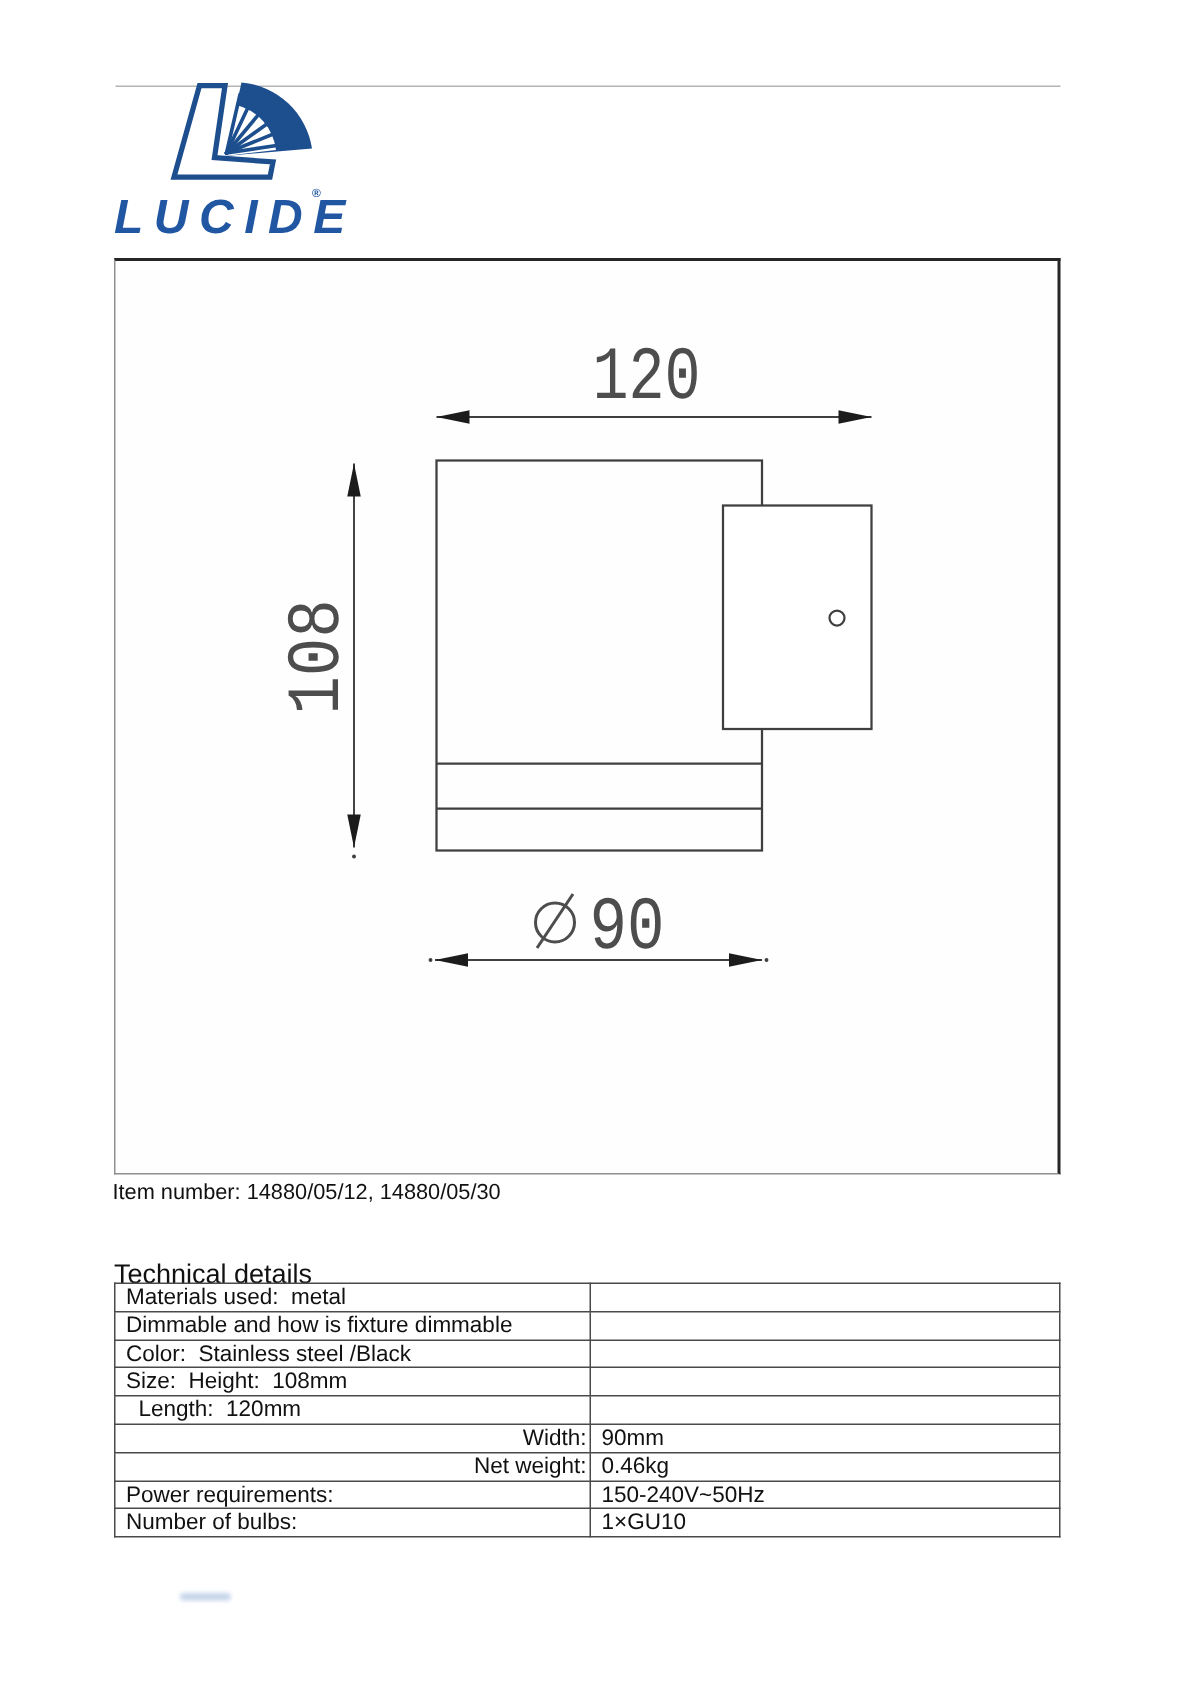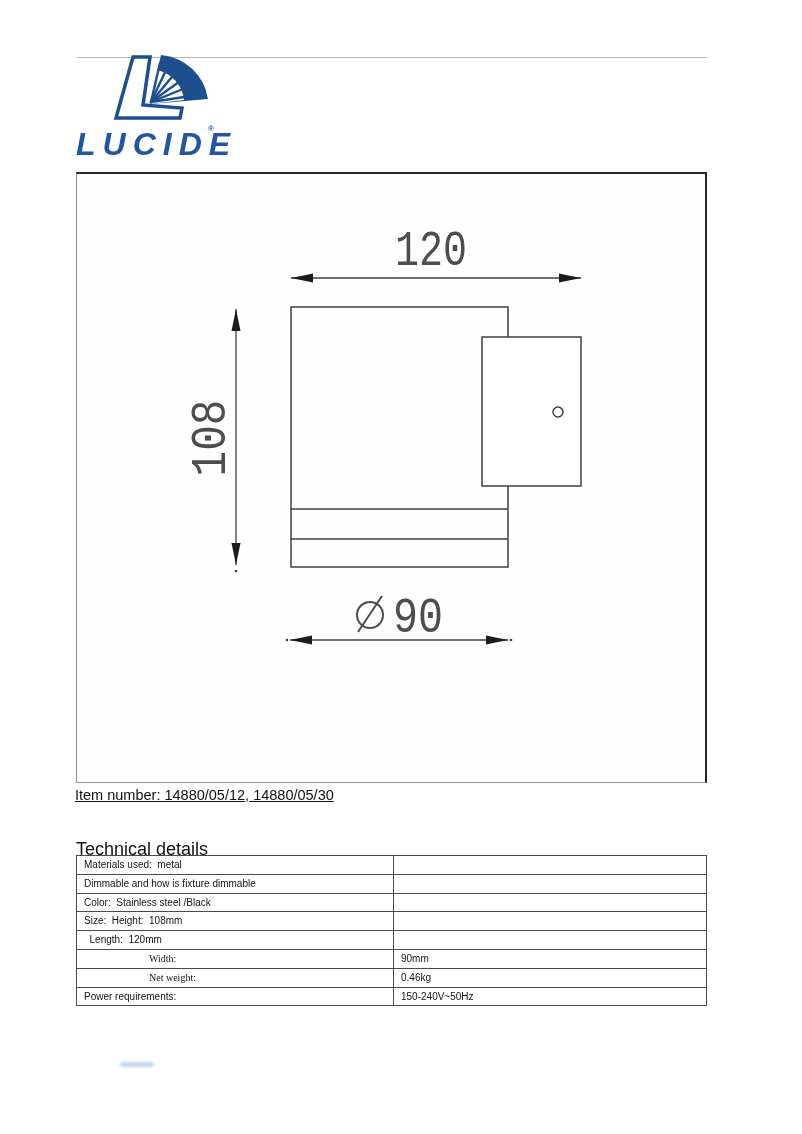--- a/index.html
+++ b/index.html
@@ -20,34 +20,34 @@
   
   #drawing-box{
     left:76px;top:172px;width:631px;height:611px;box-sizing:border-box;
     border-top:2px solid #262626;border-right:2px solid #262626;
     border-left:1px solid #8f8f8f;border-bottom:1px solid #8f8f8f;
     background:#fffefe;
   }
   #drawing-svg{left:77px;top:174px;}
   .dimtxt{font-family:"Liberation Mono",monospace;fill:#4d4d4d;font-size:50px;}
   
-  #item-number{left:75px;top:787px;font-size:14.5px;color:#111;text-decoration:underline;}
+  #item-number{left:75px;top:787px;font-size:14.5px;color:#111;}
   #tech-heading{left:76px;top:839px;font-size:18px;color:#111;}
   
   #tech-table{
     position:absolute;left:76px;top:855px;width:630px;
     border-collapse:collapse;table-layout:fixed;
   }
   #tech-table td{
     border:1px solid #4a4a4a;height:17.8px;line-height:17.8px;
-    font-size:10px;padding:0 2px 0 7px;white-space:pre-wrap;
+    font-size:15px;padding:0 2px 0 7px;white-space:pre-wrap;
     overflow:hidden;vertical-align:middle;color:#111;
   }
   #tech-table{border:1px solid #333;}
-  #tech-table td.c{text-align:left;padding-left:72px;font-family:Liberation Serif, serif;}
+  #tech-table td.c{text-align:right;padding-left:72px;}
   #tech-table col.col-l{width:317px;}
   #tech-table col.col-r{width:313px;}
   
   #smudge{left:120px;top:1062px;width:34px;height:5px;background:#5b87c5;
     opacity:.35;filter:blur(1.5px);border-radius:3px;}
 </style>
 </head>
 <body>
 
 <div class="abs" id="top-rule"></div>
@@ -153,16 +153,20 @@
       <td>90mm</td>
     </tr>
     <tr>
       <td class="c">Net weight:</td>
       <td>0.46kg</td>
     </tr>
     <tr>
       <td>Power requirements:</td>
       <td>150-240V~50Hz</td>
     </tr>
+    <tr>
+      <td>Number of bulbs:</td>
+      <td>1×GU10</td>
+    </tr>
   </tbody>
 </table>
 
 <div class="abs" id="smudge"></div>
 
 </body></html>

